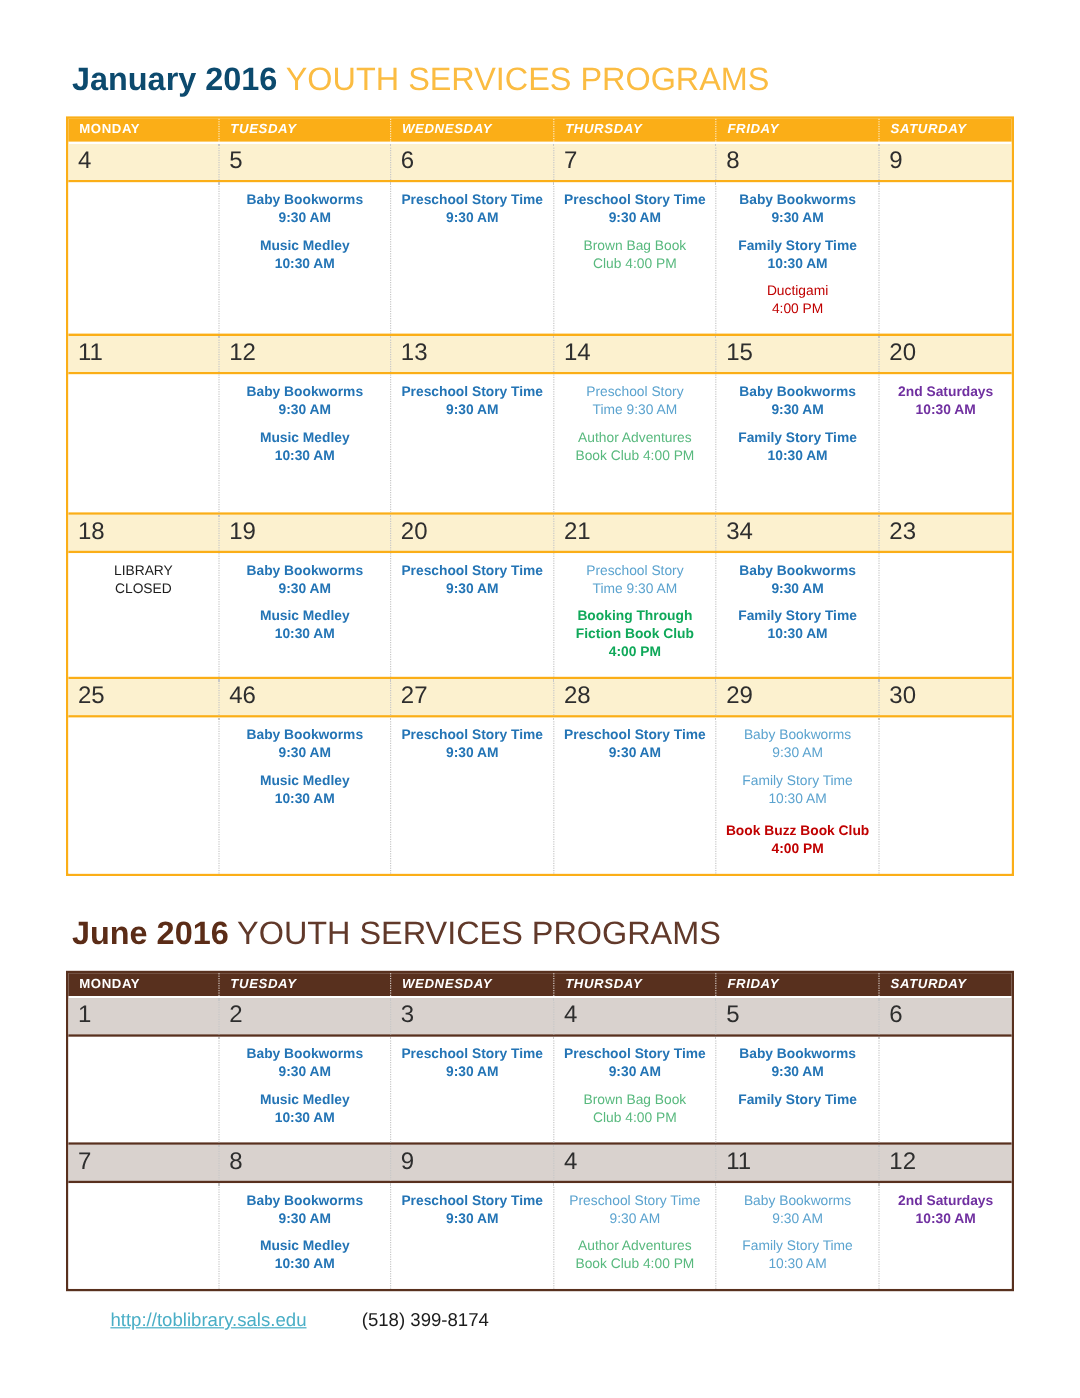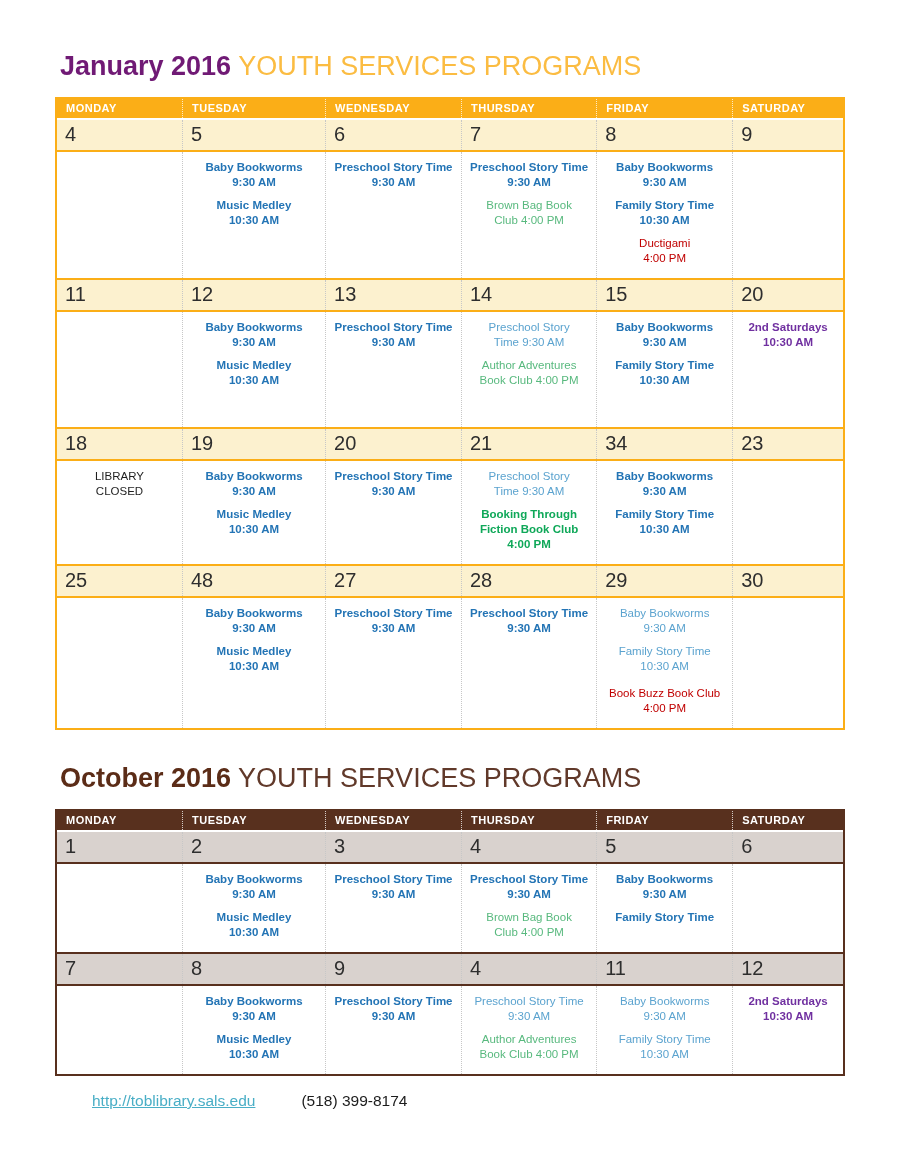--- a/index.html
+++ b/index.html
@@ -11,21 +11,21 @@
   .cal-title { margin:0 0 0 60px; font-size:27px; line-height:32px; white-space:nowrap; }
   .cal-title .month { font-weight:700; margin-right:7px; }
   .cal-title .rest { font-weight:400; }
   .pad-top { padding-top:50px; }
   .feb-gap { margin-top:32px; }
 
   .cal-table { width:790px; margin:15px 0 0 55px; border:2px solid var(--accent,#FBAE17); }
   .cal-row { display:grid; grid-template-columns:15.9% 18.2% 17.3% 17.2% 17.3% 14.1%; }
   .cal-header-row { background:var(--header-bg,#FBAE17); border-bottom:2px solid #ffffff; }
   .cal-hcell { color:#ffffff; font-weight:700; font-size:11px; letter-spacing:.5px; padding:3px 0 4px 9px; }
-  .cal-hcell + .cal-hcell { border-left:1px dotted rgba(255,255,255,.75); }
+  .cal-hcell + .cal-hcell { border-left:1px dotted rgba(255,255,255,.75);font-style:italic; }
 
   .cal-date-row { background:var(--date-bg,#FCF1CF); border-bottom:2px solid var(--accent,#FBAE17); }
   .cal-dcell { font-size:20px; color:#2e2e2e; padding:3px 0 4px 8px; min-height:29px; line-height:23px; }
   .cal-dcell + .cal-dcell, .cal-ecell + .cal-ecell { border-left:1px dotted #c7c7c7; }
 
   .cal-event-row { background:#ffffff; border-bottom:2px solid var(--accent,#FBAE17); }
   .cal-event-row:last-child { border-bottom:none; }
   .cal-ecell { padding:8px 4px 4px; text-align:center; }
   .event { font-size:11.5px; line-height:15px; margin-bottom:8px; }
 
@@ -40,21 +40,21 @@
   .footer-title { text-align:center; font-size:21px; color:#101010; font-weight:400; }
   .footer-line2 { display:flex; gap:46px; margin:10px 0 0 92px; font-size:15.5px; color:#1c1c1c;text-align:right; }
   .footer-link { text-decoration:underline; cursor:pointer; }
 </style>
 </head>
 <body>
 
 <div class="page">
 
   <div class="cal-section pad-top">
-    <h1 class="cal-title"><span class="month" style="color: #701a75;">January 2016</span><span class="rest" style="color: rgb(251, 188, 66);">YOUTH SERVICES PROGRAMS</span></h1>
+    <h1 class="cal-title"><span class="month" style="color: #0c4a6e;">January 2016</span><span class="rest" style="color: rgb(251, 188, 66);">YOUTH SERVICES PROGRAMS</span></h1>
     <div class="cal-table cal-0" style="--accent: #FBAE17; --header-bg: #FBAE17; --date-bg: #FCF1CF;">
         <div class="cal-row cal-header-row">
           <div class="cal-hcell">MONDAY</div>
           <div class="cal-hcell">TUESDAY</div>
           <div class="cal-hcell">WEDNESDAY</div>
           <div class="cal-hcell">THURSDAY</div>
           <div class="cal-hcell">FRIDAY</div>
           <div class="cal-hcell">SATURDAY</div>
         </div>
         <div class="cal-row cal-date-row">
@@ -138,50 +138,50 @@
             <div class="event" style="color: rgb(15, 168, 89); font-weight: bold;">Booking Through<br>Fiction Book Club<br>4:00 PM</div>
           </div>
           <div class="cal-ecell">
             <div class="event" style="color: rgb(35, 116, 181); font-weight: bold;">Baby Bookworms<br>9:30 AM</div>
             <div class="event" style="color: rgb(35, 116, 181); font-weight: bold;">Family Story Time<br>10:30 AM</div>
           </div>
           <div class="cal-ecell"></div>
         </div>
         <div class="cal-row cal-date-row">
           <div class="cal-dcell">25</div>
-          <div class="cal-dcell">48</div>
+          <div class="cal-dcell">46</div>
           <div class="cal-dcell">27</div>
           <div class="cal-dcell">28</div>
           <div class="cal-dcell">29</div>
           <div class="cal-dcell">30</div>
         </div>
         <div class="cal-row cal-event-row er-3">
           <div class="cal-ecell"></div>
           <div class="cal-ecell">
             <div class="event" style="color: rgb(35, 116, 181); font-weight: bold;">Baby Bookworms<br>9:30 AM</div>
             <div class="event" style="color: rgb(35, 116, 181); font-weight: bold;">Music Medley<br>10:30 AM</div>
           </div>
           <div class="cal-ecell">
             <div class="event" style="color: rgb(35, 116, 181); font-weight: bold;">Preschool Story Time<br>9:30 AM</div>
           </div>
           <div class="cal-ecell">
             <div class="event" style="color: rgb(35, 116, 181); font-weight: bold;">Preschool Story Time<br>9:30 AM</div>
           </div>
           <div class="cal-ecell">
             <div class="event" style="color: rgb(91, 163, 207); font-weight: normal;">Baby Bookworms<br>9:30 AM</div>
             <div class="event" style="color: rgb(91, 163, 207); font-weight: normal;">Family Story Time<br>10:30 AM</div>
-            <div class="event" style="color: rgb(192, 0, 0); font-weight: normal; margin-top: 12px;">Book Buzz Book Club<br>4:00 PM</div>
+            <div class="event" style="color: rgb(192, 0, 0); font-weight: bold; margin-top: 12px;">Book Buzz Book Club<br>4:00 PM</div>
           </div>
           <div class="cal-ecell"></div>
         </div>
       </div>
   </div>
 
   <div class="cal-section feb-gap">
-    <h1 class="cal-title"><span class="month" style="color: rgb(91, 44, 23);">October 2016</span><span class="rest" style="color: rgb(97, 57, 42);">YOUTH SERVICES PROGRAMS</span></h1>
+    <h1 class="cal-title"><span class="month" style="color: rgb(91, 44, 23);">June 2016</span><span class="rest" style="color: rgb(97, 57, 42);">YOUTH SERVICES PROGRAMS</span></h1>
     <div class="cal-table cal-1" style="--accent: #58301E; --header-bg: #58301E; --date-bg: #D9D2CE;">
         <div class="cal-row cal-header-row">
           <div class="cal-hcell">MONDAY</div>
           <div class="cal-hcell">TUESDAY</div>
           <div class="cal-hcell">WEDNESDAY</div>
           <div class="cal-hcell">THURSDAY</div>
           <div class="cal-hcell">FRIDAY</div>
           <div class="cal-hcell">SATURDAY</div>
         </div>
         <div class="cal-row cal-date-row">

